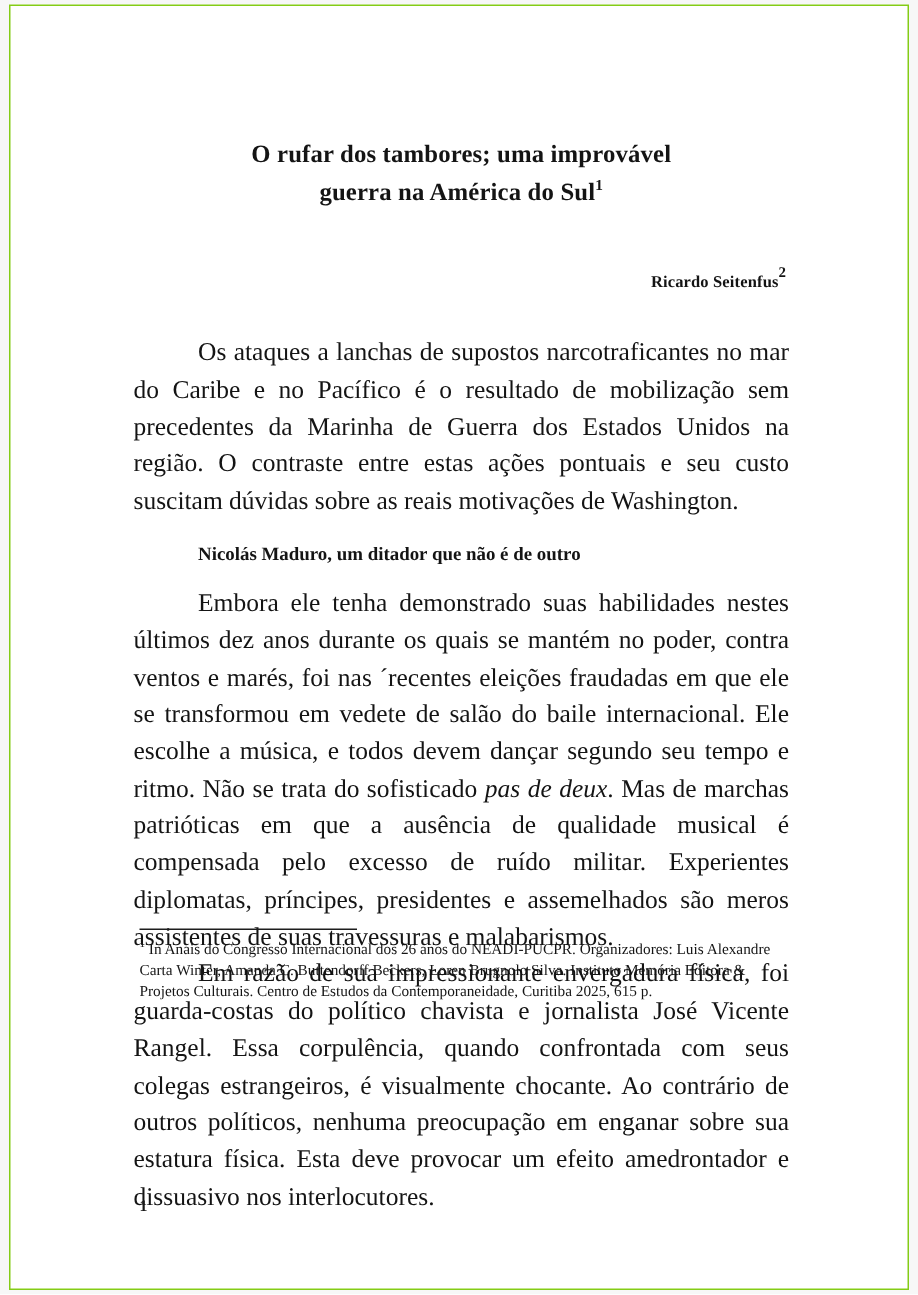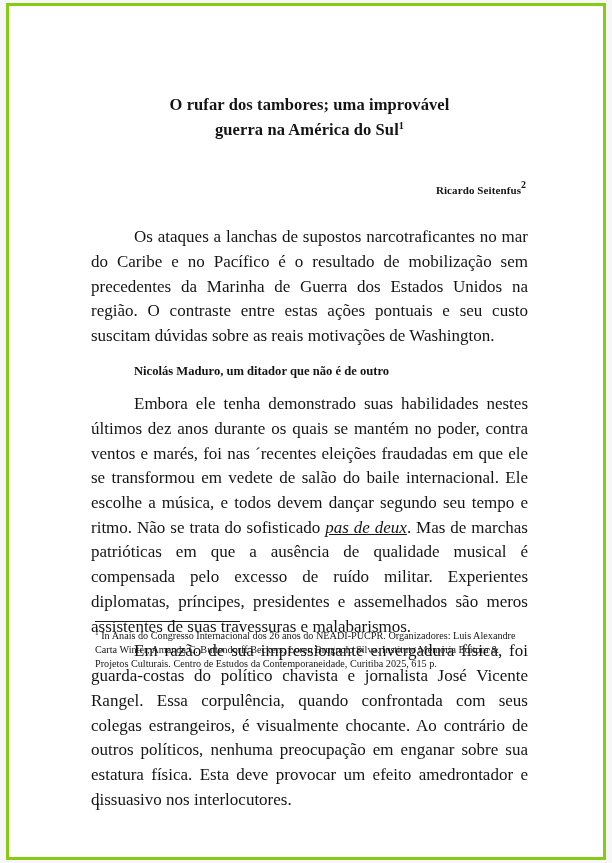--- a/index.html
+++ b/index.html
@@ -23,21 +23,21 @@
   }
 
   
   .page {
     position: absolute;
     left: 6px;
     top: 3px;
     width: 600px;
     height: 857px;
     background: #ffffff;
-    border: 3px solid #84cc16;
+    border: 1px solid #84cc16;
     box-sizing: border-box;
   }
 
   .page-inner {
     position: absolute;
     left: 82px;            
     top: 0;
     width: 437px;          
     height: 100%;
   }
@@ -90,21 +90,20 @@
     hyphens: none;
   }
   p.para + p.para {
     margin-top: 0;
   }
   p.para.gap-before {
     margin-top: 13px;
   }
   .ital {
     font-style: italic;
-    text-decoration: underline;
   }
 
   h2.subhead {
     margin: 13px 0 12px 0;
     font-size: 12.6px;
     font-weight: bold;
     text-indent: 43px;
     line-height: 1.45;
     text-align: left;
   }

